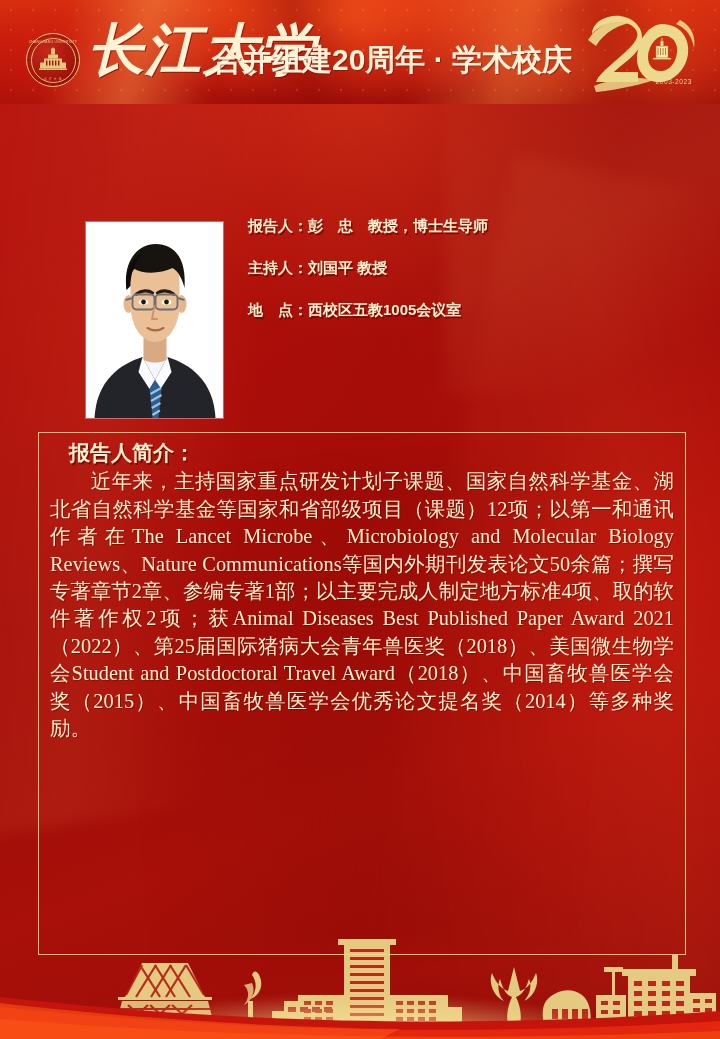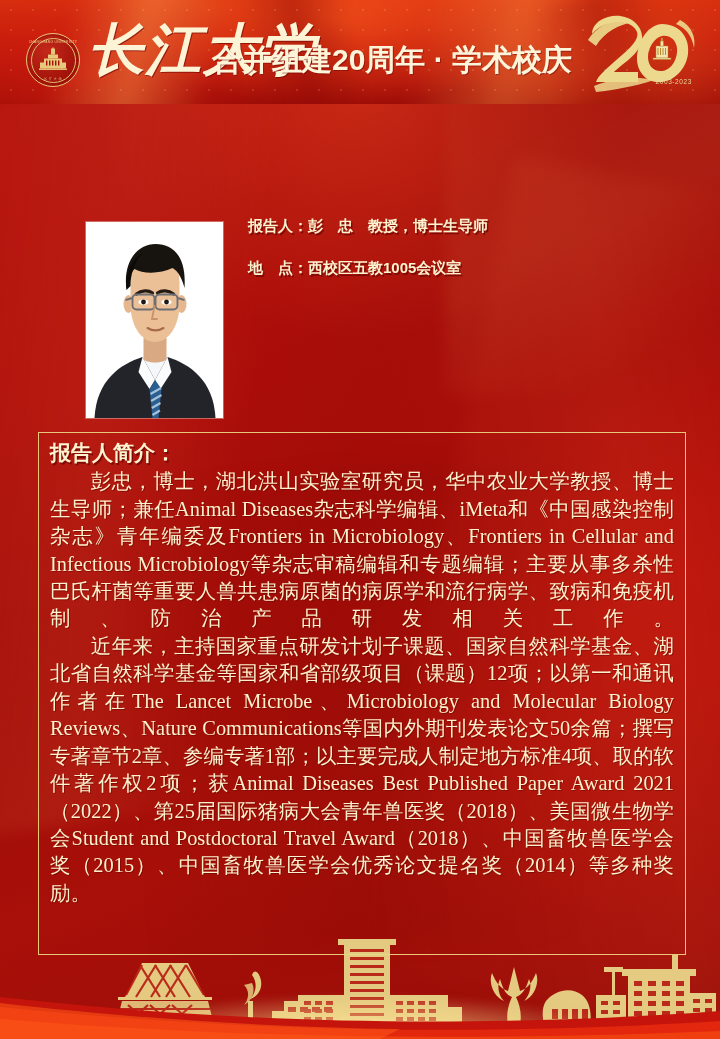--- a/index.html
+++ b/index.html
@@ -106,21 +106,21 @@
   .drow:last-child{margin-bottom:16px;}
 
   
   .biobox{
     position:absolute;left:38px;top:432px;width:648px;height:523px;
     border:1.5px solid #e8c878;box-sizing:border-box;
     padding:7px 11px 0 11px;
   }
   .bio-h{
     font-size:21px;font-weight:700;color:#fdf3cf;line-height:1.25;
-    text-shadow:1.5px 1.5px 0 rgba(108,6,4,.75);margin-bottom:2px;
+    text-shadow:1.5px 1.5px 0 rgba(108,6,4,.75);margin-bottom:2px;margin-left:19px;
   }
   .bio-p{
     font-family:"Liberation Serif", serif;
     font-size:20.4px;line-height:1.345;color:#fcf1cc;
     text-align:justify;text-align-last:justify;
     text-indent:2em;margin:0;
     text-shadow:1px 1px 0 rgba(108,6,4,.6);
     word-break:break-word;
   }
   .bio-p.last{text-align-last:left;}
@@ -256,26 +256,26 @@
         <line x1="91" y1="60" x2="98" y2="62"></line>
       </g>
 
       <path d="M68 68 L65.5 81 L70.5 81" stroke="#c79367" stroke-width="1.8" fill="none" stroke-linecap="round"></path>
       <path d="M61 90 C66 93, 72 93, 77 90" stroke="#a7694c" stroke-width="2.1" fill="none" stroke-linecap="round"></path>
     </svg>
   </div>
 
   <div class="details">
     <div class="drow">报告人：彭　忠　教授，博士生导师</div>
+    <div class="drow">主持人：刘国平 教授</div>
     <div class="drow">地　点：西校区五教1005会议室</div>
   </div>
 
   <div class="biobox">
     <div class="bio-h">报告人简介：</div>
-    <p class="bio-p">彭忠，博士，湖北洪山实验室研究员，华中农业大学教授、博士生导师；兼任Animal Diseases杂志科学编辑、iMeta和《中国感染控制杂志》青年编委及Frontiers in Microbiology、Frontiers in Cellular and Infectious Microbiology等杂志审稿编辑和专题编辑；主要从事多杀性巴氏杆菌等重要人兽共患病原菌的病原学和流行病学、致病和免疫机制、防治产品研发相关工作。</p>
     <p class="bio-p last">近年来，主持国家重点研发计划子课题、国家自然科学基金、湖北省自然科学基金等国家和省部级项目（课题）12项；以第一和通讯作者在The Lancet Microbe、Microbiology and Molecular Biology Reviews、Nature Communications等国内外期刊发表论文50余篇；撰写专著章节2章、参编专著1部；以主要完成人制定地方标准4项、取的软件著作权2项；获Animal Diseases Best Published Paper Award 2021（2022）、第25届国际猪病大会青年兽医奖（2018）、美国微生物学会Student and Postdoctoral Travel Award（2018）、中国畜牧兽医学会奖（2015）、中国畜牧兽医学会优秀论文提名奖（2014）等多种奖励。</p>
   </div>
 
   <div class="skyline">
     <div class="glow"></div>
     <svg width="720" height="100" viewBox="0 0 720 100">
       <g fill="#ead98a" opacity="0.93">
 
         <path d="M124 60 L206 60 L188 24 L142 24 Z"></path>
         <rect x="118" y="58" width="94" height="3"></rect>

